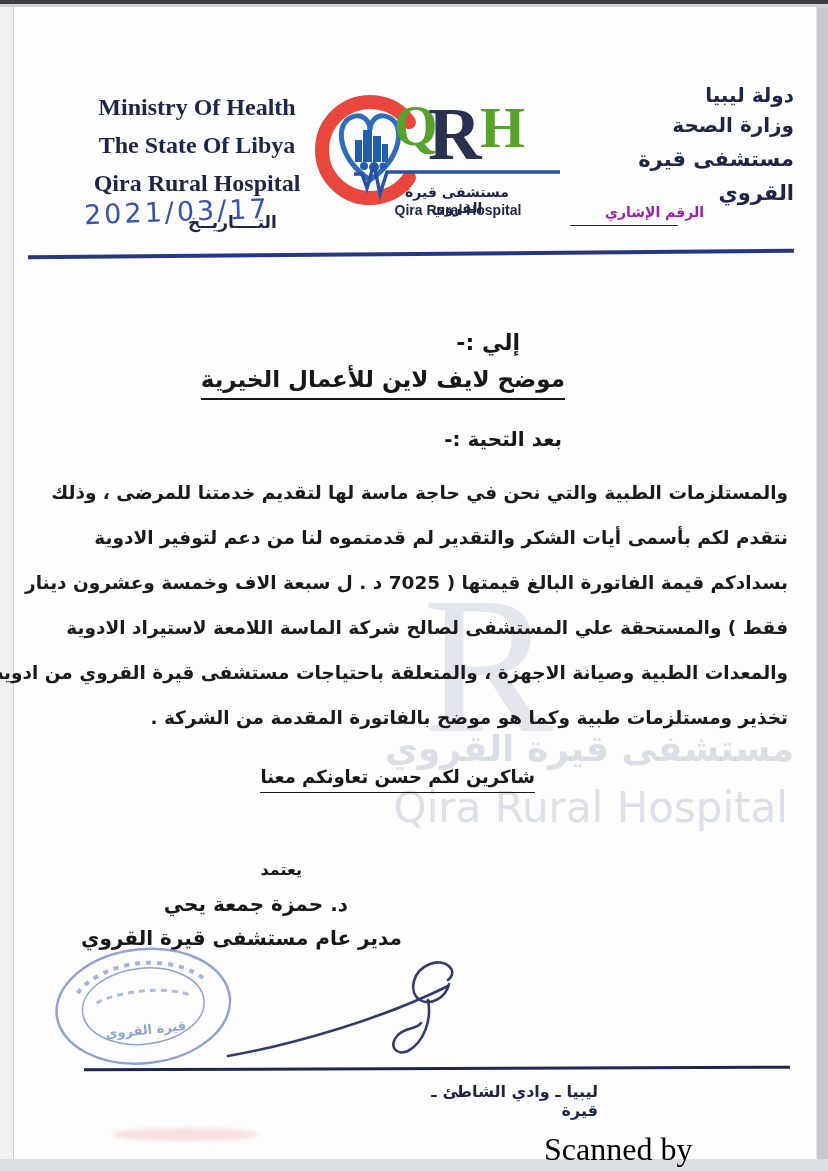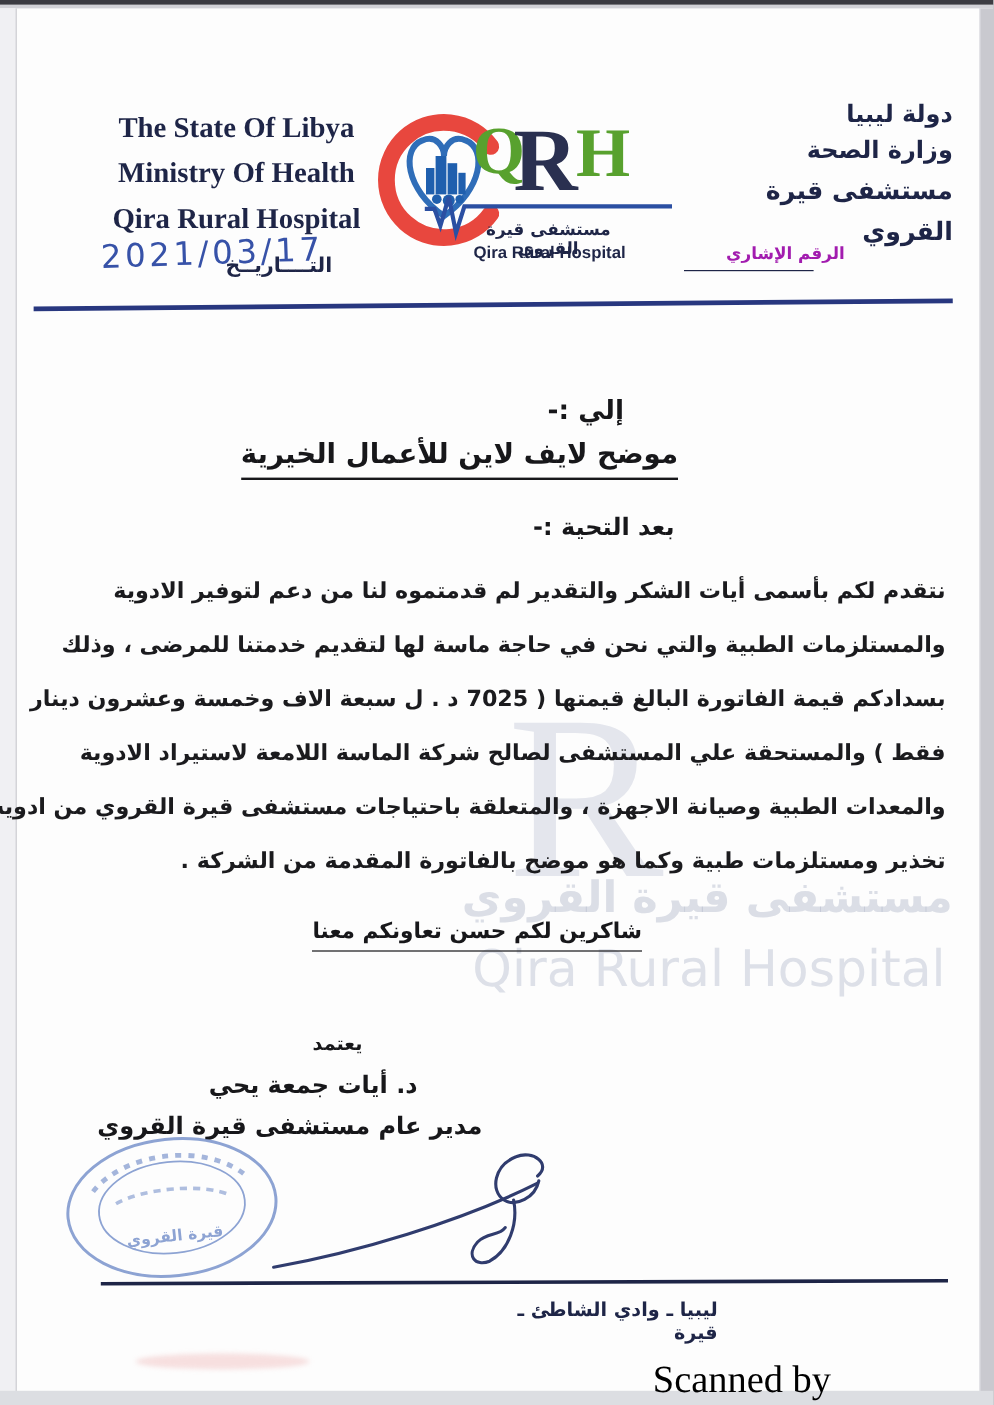--- a/index.html
+++ b/index.html
@@ -75,22 +75,22 @@
   <div class="abs edge-top2"></div>
   <div class="abs edge-left"></div>
   <div class="abs edge-right"></div>
   <div class="abs edge-bottom"></div>
 
   <div class="abs wm-R">R</div>
   <div class="abs wm-ar">مستشفى قيرة القروي</div>
   <div class="abs wm-en">Qira Rural Hospital</div>
 
   <div class="abs hdr-en">
+    <div>Ministry Of Health</div>
     <div>The State Of Libya</div>
-    <div>Ministry Of Health</div>
     <div>Qira Rural Hospital</div>
   </div>
 
   <div class="abs date-hand">2021/03/17</div>
   <div class="abs date-label">التــــاريــخ</div>
 
   <div id="logo" class="abs">
     <svg width="262" height="158" viewBox="0 0 262 158">
 
       <path d="M 101 100 A 48 48 0 1 1 101 44" fill="none" stroke="#e8473e" stroke-width="14" stroke-linecap="round"></path>
@@ -124,32 +124,32 @@
   <div class="abs ref-label">الرقم الإشاري</div>
   <div class="abs ref-line"></div>
 
   <div class="abs divider"></div>
 
   <div class="abs to-label">إلي :-</div>
   <div class="abs addressee">موضح لايف لاين للأعمال الخيرية</div>
   <div class="abs salutation">بعد التحية :-</div>
 
   <div class="abs body-text">
+    <div>والمستلزمات الطبية والتي نحن في حاجة ماسة لها لتقديم خدمتنا للمرضى ، وذلك</div>
     <div>نتقدم لكم بأسمى أيات الشكر والتقدير لم قدمتموه لنا من دعم لتوفير الادوية</div>
-    <div>والمستلزمات الطبية والتي نحن في حاجة ماسة لها لتقديم خدمتنا للمرضى ، وذلك</div>
     <div>بسدادكم قيمة الفاتورة البالغ قيمتها ( 7025 د . ل سبعة الاف وخمسة وعشرون دينار</div>
     <div>فقط ) والمستحقة علي المستشفى لصالح شركة الماسة اللامعة لاستيراد الادوية</div>
     <div>والمعدات الطبية وصيانة الاجهزة ، والمتعلقة باحتياجات مستشفى قيرة القروي من ادوية</div>
     <div>تخذير ومستلزمات طبية وكما هو موضح بالفاتورة المقدمة من الشركة .</div>
   </div>
 
   <div class="abs closing">شاكرين لكم حسن تعاونكم معنا</div>
 
   <div class="abs approval">يعتمد</div>
-  <div class="abs sig-name">د. أيات جمعة يحي</div>
+  <div class="abs sig-name">د. حمزة جمعة يحي</div>
   <div class="abs sig-title">مدير عام مستشفى قيرة القروي</div>
 
   <div id="stamp" class="abs">
     <svg width="192" height="134" viewBox="0 0 192 134">
       <ellipse cx="94" cy="60" rx="87" ry="57" fill="none" stroke="#7a94cc" stroke-width="2.5"></ellipse>
       <ellipse cx="94" cy="60" rx="61" ry="38" fill="none" stroke="#7a94cc" stroke-width="1.5"></ellipse>
       <path d="M 30 40 A 75 48 0 0 1 160 42" fill="none" stroke="#7a94cc" stroke-width="4" stroke-dasharray="5 6" opacity="0.8"></path>
       <path d="M 48 52 C 70 42, 120 42, 142 54" fill="none" stroke="#7a94cc" stroke-width="3" stroke-dasharray="6 5" opacity="0.7"></path>
       <text x="94" y="88" text-anchor="middle" font-size="13" font-weight="bold" fill="#7a94cc">قيرة القروي</text>
     </svg>

